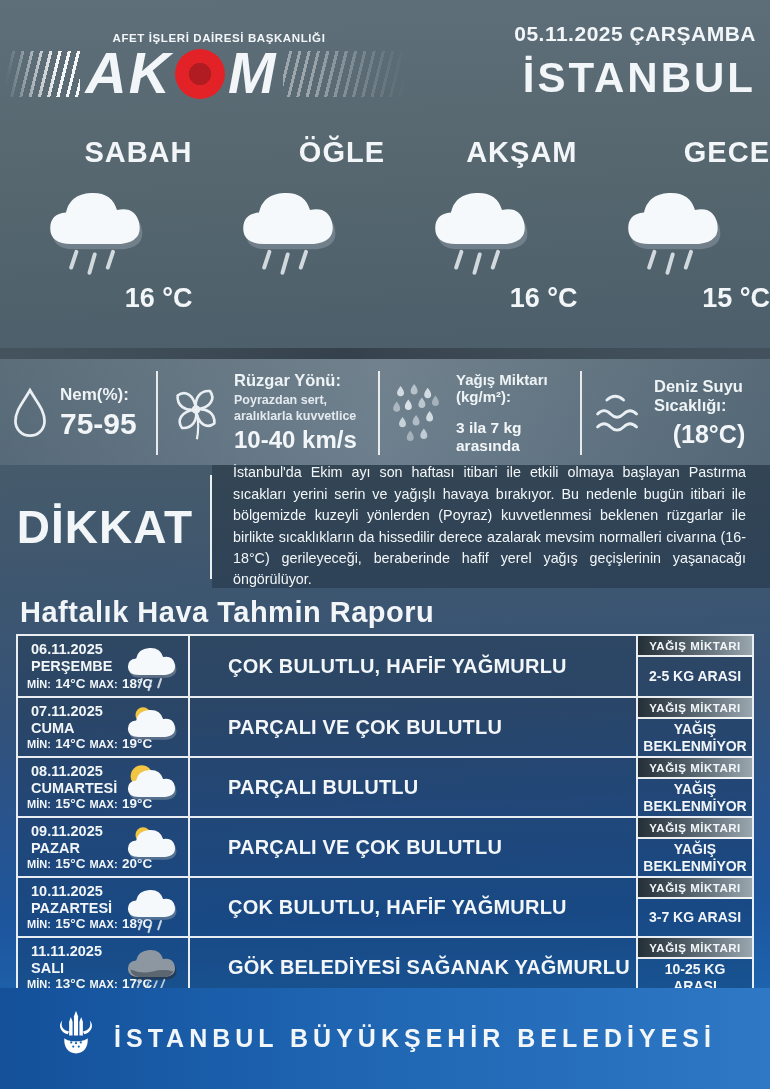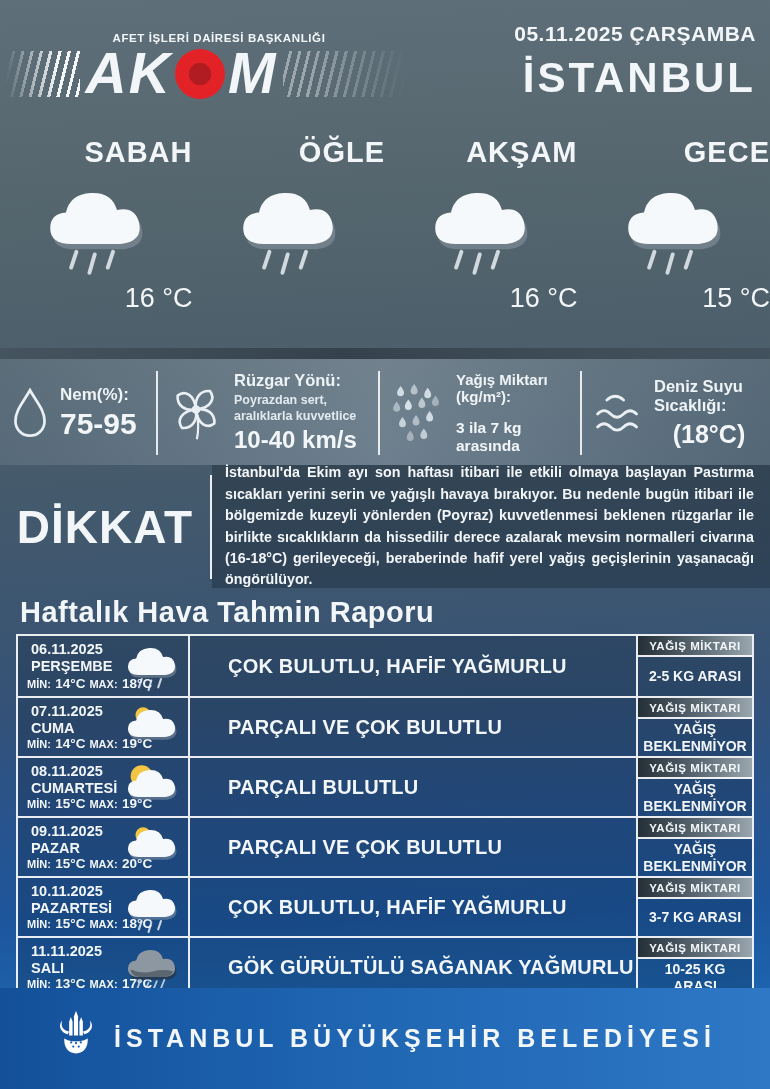--- a/index.html
+++ b/index.html
@@ -27,21 +27,21 @@
   .header-right{text-align:right;padding-top:12px;}
   .h-date{font-size:21px;font-weight:800;letter-spacing:.5px;}
   .h-city{font-size:42px;font-weight:800;letter-spacing:3px;margin-top:8px;}
 
   
   .daily{height:236px;display:grid;grid-template-columns:repeat(4,1fr);padding-top:24px;}
   .period{text-align:right;}
   .p-label{font-size:29px;font-weight:800;letter-spacing:1px;}
   .p-icon{height:112px;display:flex;align-items:center;justify-content:center;margin-top:2px;}
   .p-icon svg{width:120px;height:102px;}
-  .p-temp{font-size:27px;font-weight:400;}
+  .p-temp{font-size:27px;font-weight:700;}
 
   
   .metrics{height:117px;position:relative;
     background:linear-gradient(90deg,rgba(171,184,194,.16),rgba(201,213,222,.30) 50%,rgba(168,182,192,.14));
     display:grid;grid-template-columns:158px 222px 202px 188px;align-items:center;padding-top:12px;}
   .metrics::before{content:"";position:absolute;top:0;left:0;right:0;height:11px;
     background:linear-gradient(90deg,rgba(24,34,44,.35),rgba(16,26,36,.62) 45%,rgba(24,34,44,.35));}
   .metric{position:relative;height:94px;display:flex;align-items:center;padding:0 6px 0 10px;}
   .metric:not(:last-child)::after{content:"";position:absolute;right:0;top:5px;height:84px;width:2px;background:rgba(255,255,255,.85);}
   .m-icon{flex:0 0 auto;display:flex;align-items:center;justify-content:center;}
@@ -59,21 +59,21 @@
   .m3 .m-value{font-size:15.5px;margin-top:14px;}
   .m4 .m-icon svg{width:52px;height:50px;}
   .m4 .m-label{font-size:16.5px;}
   .m4 .m-value{font-size:25px;text-align:center;margin-top:5px;}
 
   
   .alert{height:123px;display:flex;align-items:center;}
   .alert-title{width:210px;text-align:center;font-size:46px;font-weight:800;letter-spacing:1px;}
   .alert-divider{width:2px;height:104px;background:rgba(255,255,255,.9);flex:0 0 auto;}
   .alert-text{flex:1;height:123px;display:flex;align-items:center;background:rgba(13,24,33,.30);padding:6px 16px 6px 13px;}
-  .alert-text p{margin:0;font-size:14.3px;font-weight:700;line-height:1.5;text-align:justify;}
+  .alert-text p{margin:8px;font-size:14.3px;font-weight:400;line-height:1.5;text-align:justify;}
 
   
   .weekly-title{height:44px;padding:8px 0 0 20px;font-size:29px;font-weight:800;letter-spacing:.5px;}
   .wtable{margin:2px 16px 0 16px;border:2px solid rgba(255,255,255,.9);}
   .trow{display:grid;grid-template-columns:172px 448px 1fr;height:60px;background:rgba(9,27,45,.22);}
   .trow + .trow{border-top:2px solid rgba(255,255,255,.9);}
   .c1{position:relative;padding:5px 0 0 13px;border-right:2px solid rgba(255,255,255,.9);}
   .r-date{font-size:14.5px;font-weight:700;}
   .r-day{font-size:14.5px;font-weight:700;margin-top:1px;}
   .r-mm{position:absolute;bottom:4px;left:9px;white-space:nowrap;font-weight:800;}
@@ -368,21 +368,21 @@
               <path d="M26 52 Q10 52 10 40 Q10 29 22 28 Q25 14 41 13 Q57 12 61 26 Q75 23 78 36 Q81 50 64 52 Z" fill="#8d97a1"></path>
               <path d="M26 52 Q14 50 14 41 Q30 48 46 44 Q62 40 76 44 Q72 51 64 52 Z" fill="#5c6670"></path>
               <g stroke="#cdd6dd" stroke-width="2.6" stroke-linecap="round" opacity=".9">
                 <line x1="28" y1="57" x2="22" y2="74"></line>
                 <line x1="40" y1="60" x2="33" y2="77"></line>
                 <line x1="52" y1="58" x2="45" y2="75"></line>
                 <line x1="63" y1="56" x2="57" y2="71"></line>
               </g>
             </svg></div>
       </div>
-      <div class="c2">GÖK GÜRÜLTÜLÜ SAĞANAK YAĞMURLU</div>
+      <div class="c2">GÖK BELEDİYESİ SAĞANAK YAĞMURLU</div>
       <div class="c3">
         <div class="amount-head">YAĞIŞ MİKTARI</div>
         <div class="amount-val">10-25 KG ARASI</div>
       </div>
     </div>
 
   </div>
 
   <div class="footer">
     <div class="ibb-logo">

